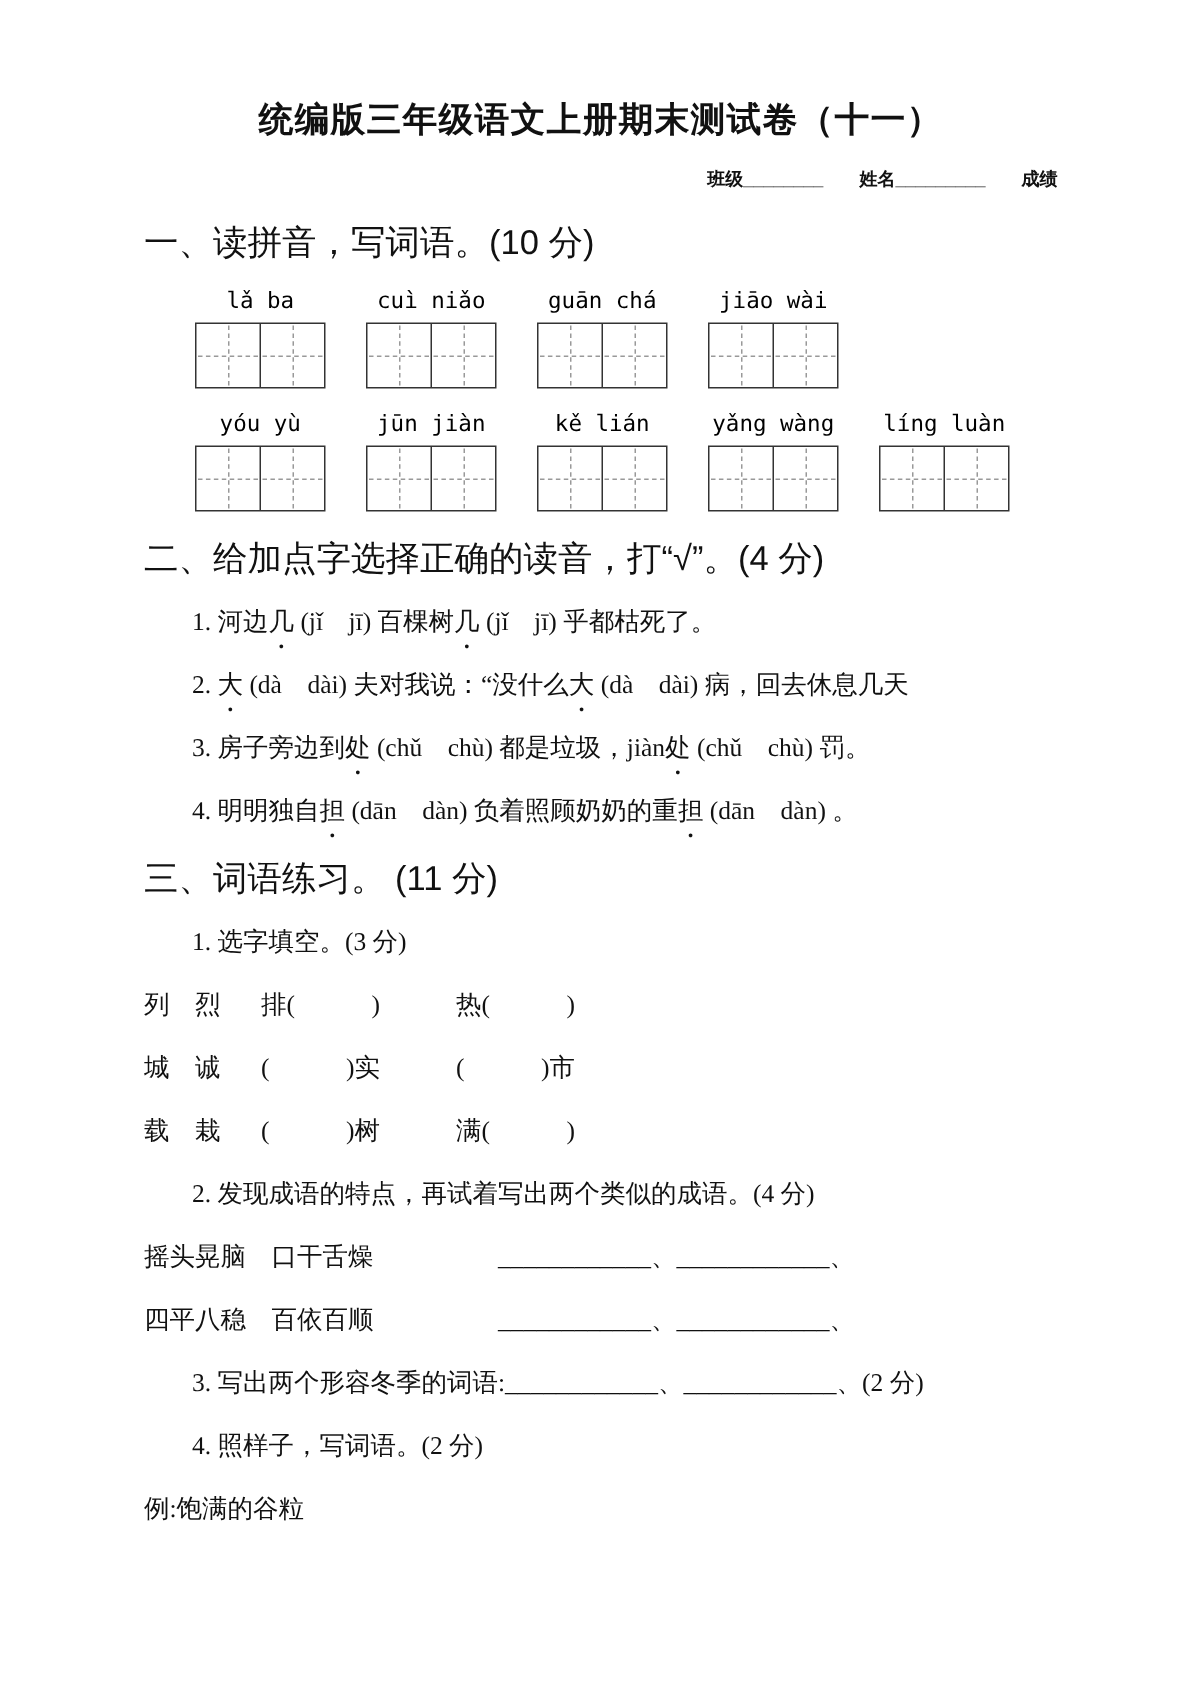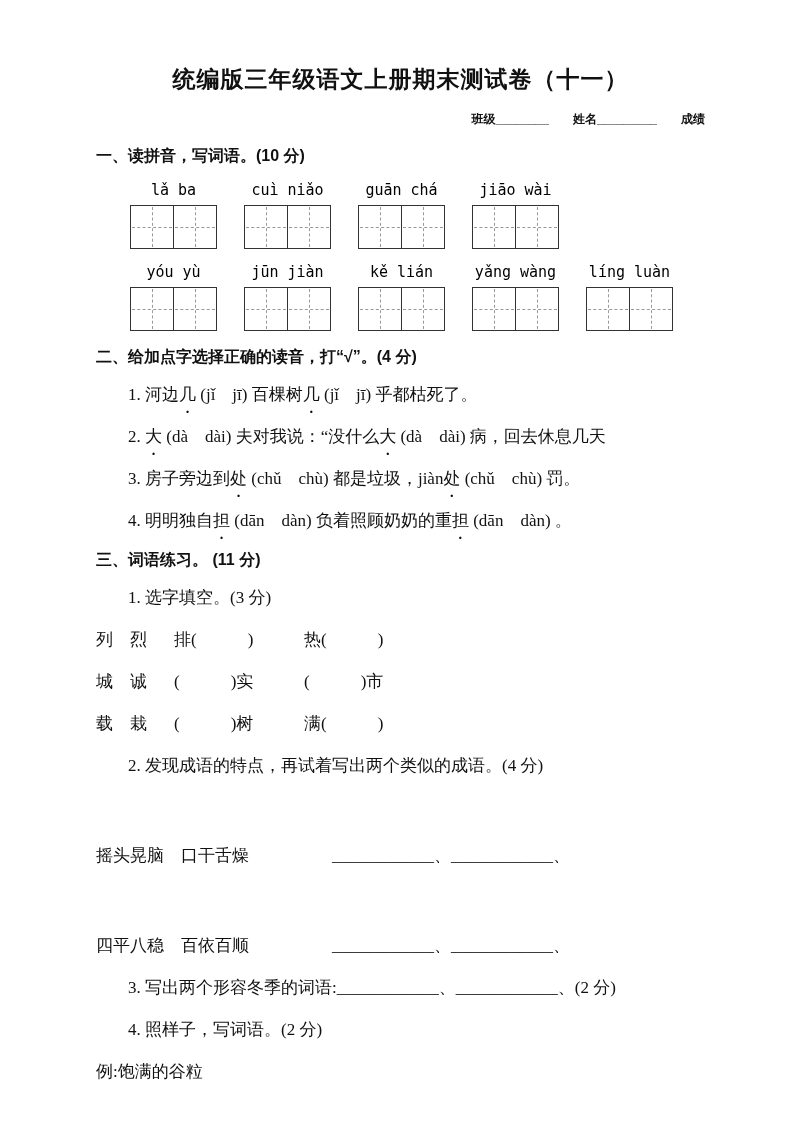--- a/index.html
+++ b/index.html
@@ -13,21 +13,21 @@
 
   .doc-title{
     text-align:center;font-weight:bold;font-size:23px;letter-spacing:1px;
     margin:0 0 16px;font-family:"Liberation Sans","DejaVu Sans",sans-serif;
   }
   .header-line{
     text-align:right;font-weight:bold;font-size:12px;margin:0 0 18px;
     font-family:Liberation Sans, sans-serif;
   }
   .sec-heading{
-    font-weight:bold;font-size:16px;margin:16px 0 14px;
+    font-weight:normal;font-size:23px;margin:16px 0 14px;
     font-family:"Liberation Sans","DejaVu Sans",sans-serif;
   }
   .line{margin:0 0 16px;line-height:26px;}
   .indent{padding-left:32px;}
 
   
   .grid-row{display:flex;gap:27px;margin:4px 0 14px 34px;}
   .word-group{display:flex;flex-direction:column;align-items:center;}
   .pinyin{
     font-family:"DejaVu Sans Mono",monospace;font-size:15px;
@@ -43,21 +43,21 @@
   .dotchar{position:relative;display:inline-block;}
   .dotchar::after{
     content:"·";position:absolute;left:50%;transform:translateX(-50%);
     bottom:-0.72em;font-weight:bold;font-size:0.9em;line-height:1;
   }
 
   
   .fr1{display:inline-block;width:78px;}
   .fr2{display:inline-block;width:130px;}
   .fr3{display:inline-block;}
-  .idiom-label{display:inline-block;width:236px;margin-top:48px;}
+  .idiom-label{display:inline-block;width:236px;}
   .blankline{letter-spacing:0;}
 </style>
 </head>
 <body>
 
 <div class="page">
 
   <h1 class="doc-title">统编版三年级语文上册期末测试卷（十一）</h1>
 
   <div class="header-line">班级________　　姓名_________　　成绩</div>

